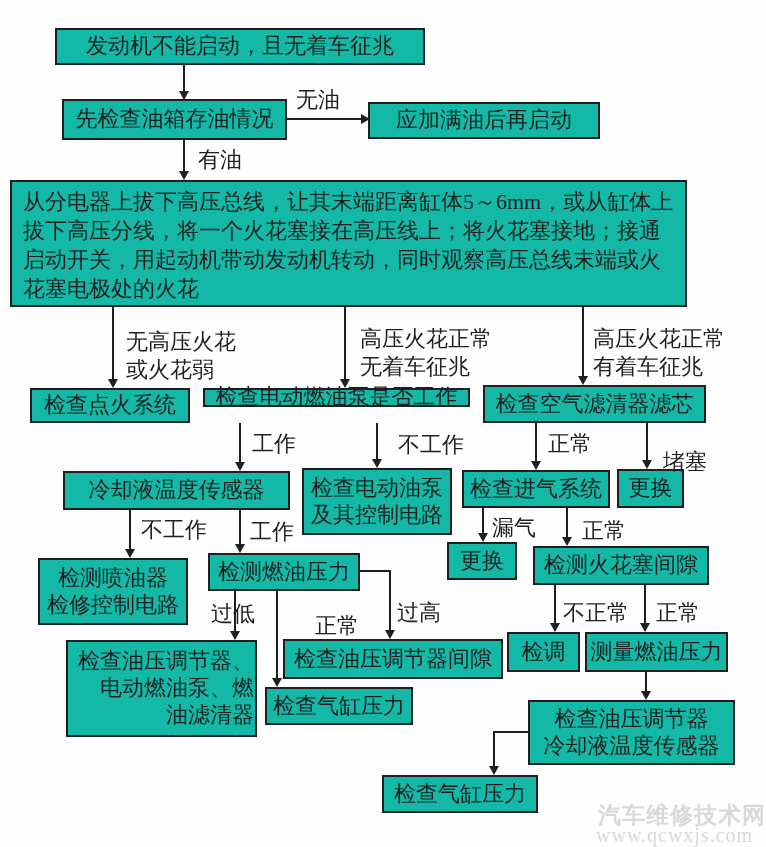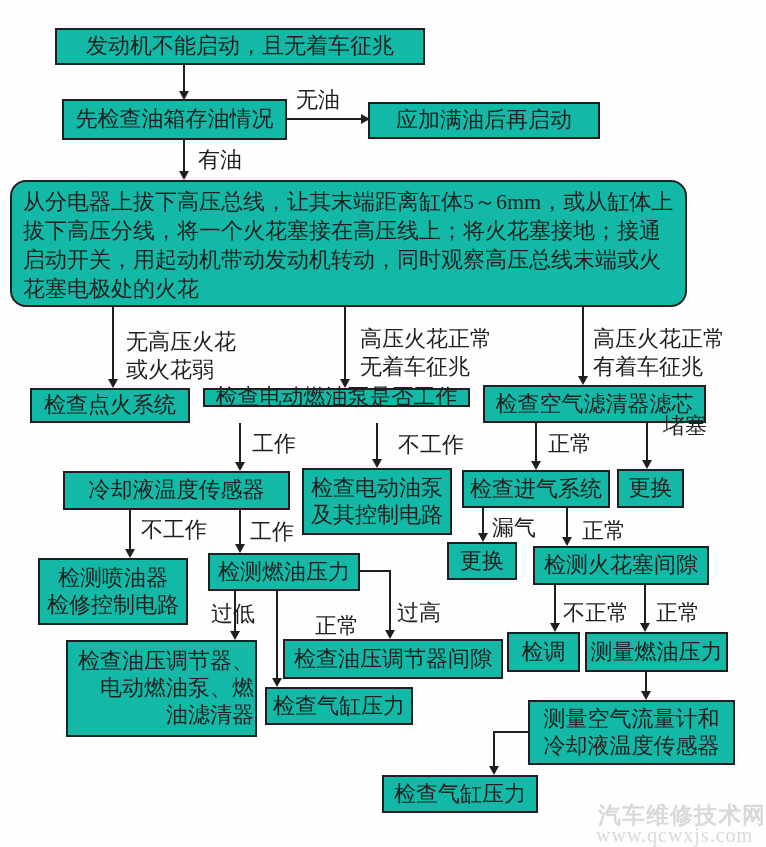--- a/index.html
+++ b/index.html
@@ -8,21 +8,21 @@
     font-family:"Liberation Serif","DejaVu Serif",serif;
     color:#1f1f1f;overflow:hidden;
   }
   .node{
     position:absolute;box-sizing:border-box;border:2px solid #1f1f1f;background:#14b8a6;
     display:flex;align-items:center;justify-content:center;text-align:center;
     font-size:22px;line-height:1.22;white-space:pre-line;
   }
   .node.big{
     font-size:22px;line-height:29px;text-align:left;justify-content:flex-start;
-    align-items:flex-start;padding:5px 11px;display:block;border-radius:16px;
+    align-items:flex-start;padding:5px 11px;display:block;
   }
   .node.leftalign{justify-content:flex-start;text-align:right;padding-left:10px;}
   .ln{position:absolute;background:#1f1f1f;}
   .ahd{position:absolute;width:0;height:0;
     border-left:5px solid transparent;border-right:5px solid transparent;
     border-top:9px solid #1f1f1f;}
   .ahr{position:absolute;width:0;height:0;
     border-top:5px solid transparent;border-bottom:5px solid transparent;
     border-left:9px solid #1f1f1f;}
   .elabel{position:absolute;font-size:22px;line-height:1.25;white-space:pre-line;color:#1f1f1f;}
@@ -52,21 +52,21 @@
   <div class="node" style="left:208px;top:553px;width:152px;height:38px">检测燃油压力</div>
   <div class="node" style="left:447px;top:542px;width:70px;height:38px">更换</div>
   <div class="node" style="left:533px;top:546px;width:176px;height:39px">检测火花塞间隙</div>
   <div class="node leftalign" style="left:66px;top:640px;width:191px;height:97px">检查油压调节器、
 电动燃油泵、燃
 油滤清器</div>
   <div class="node" style="left:283px;top:639px;width:220px;height:40px">检查油压调节器间隙</div>
   <div class="node" style="left:507px;top:632px;width:73px;height:40px">检调</div>
   <div class="node" style="left:585px;top:632px;width:143px;height:40px">测量燃油压力</div>
   <div class="node" style="left:265px;top:687px;width:148px;height:38px">检查气缸压力</div>
-  <div class="node" style="left:528px;top:700px;width:207px;height:65px">测量空气流量计和
+  <div class="node" style="left:528px;top:700px;width:207px;height:65px">检查油压调节器
 冷却液温度传感器</div>
   <div class="node" style="left:382px;top:775px;width:156px;height:38px">检查气缸压力</div>
 
   <div class="ln" style="left:183px;top:65px;width:2px;height:26px"></div>
   <div class="ahd" style="left:179px;top:91px"></div>
 
   <div class="ln" style="left:287px;top:118px;width:74px;height:2px"></div>
   <div class="ahr" style="left:361px;top:114px"></div>
 
   <div class="ln" style="left:183px;top:140px;width:2px;height:31px"></div>
@@ -123,21 +123,21 @@
   <div class="elabel" style="left:198px;top:146px">有油</div>
   <div class="elabel" style="left:126px;top:328px">无高压火花
 或火花弱</div>
   <div class="elabel" style="left:360px;top:325px">高压火花正常
 无着车征兆</div>
   <div class="elabel" style="left:593px;top:325px">高压火花正常
 有着车征兆</div>
   <div class="elabel" style="left:252px;top:430px">工作</div>
   <div class="elabel" style="left:398px;top:431px">不工作</div>
   <div class="elabel" style="left:548px;top:430px">正常</div>
-  <div class="elabel" style="left:663px;top:412px">堵塞</div>
+  <div class="elabel" style="left:663px;top:448px">堵塞</div>
   <div class="elabel" style="left:141px;top:516px">不工作</div>
   <div class="elabel" style="left:250px;top:518px">工作</div>
   <div class="elabel" style="left:492px;top:514px">漏气</div>
   <div class="elabel" style="left:582px;top:517px">正常</div>
   <div class="elabel" style="left:211px;top:600px">过低</div>
   <div class="elabel" style="left:315px;top:612px">正常</div>
   <div class="elabel" style="left:397px;top:599px">过高</div>
   <div class="elabel" style="left:563px;top:599px">不正常</div>
   <div class="elabel" style="left:656px;top:599px">正常</div>
 

